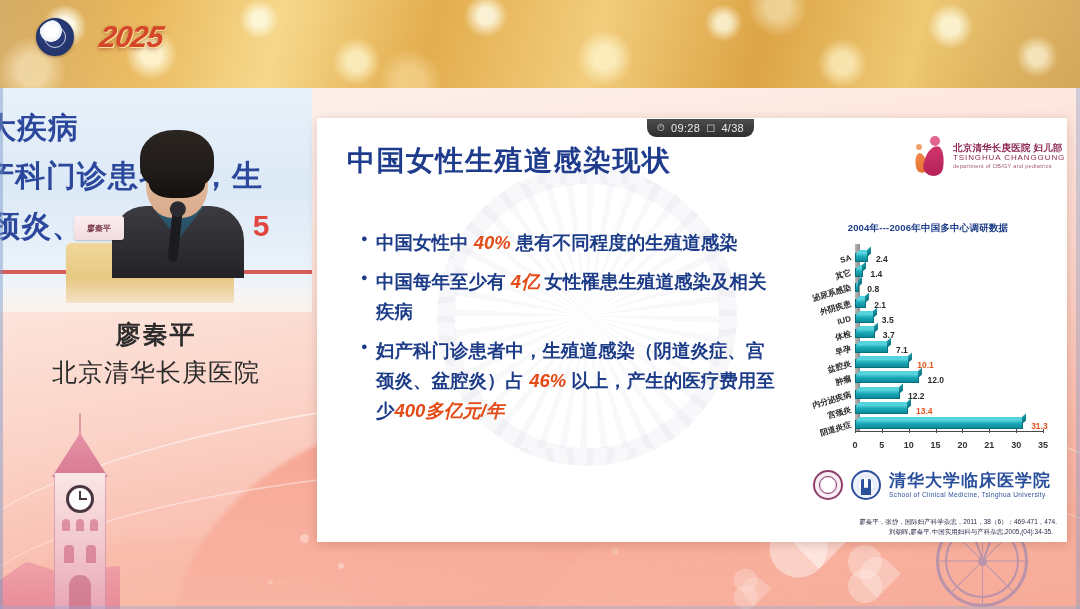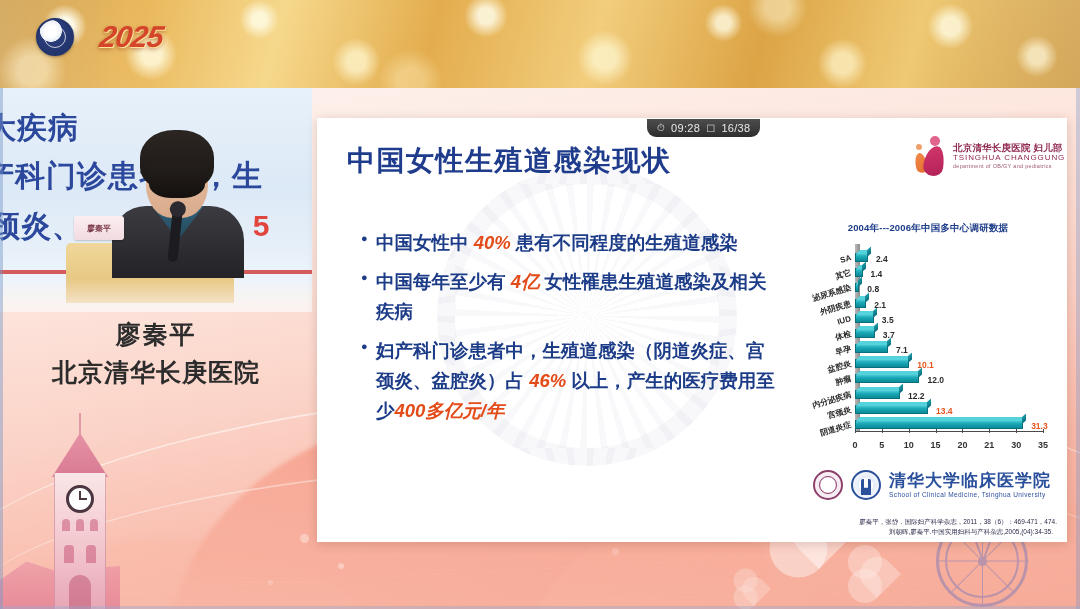--- a/index.html
+++ b/index.html
@@ -235,21 +235,21 @@
     position:absolute; left:0; bottom:0; width:100%; height:34px;
     background:linear-gradient(180deg, rgba(253,242,236,.0), rgba(253,242,236,.95));
   }
 
   
   .caption-block {
     position:absolute; left:0; top:318px; width:312px; text-align:center;
     color:#2c2c2c;
   }
   .cap-name { font-size:25px; font-weight:bold; letter-spacing:2px; }
-  .cap-org  { font-size:25px; font-weight:bold; letter-spacing:1px; margin-top:5px; }
+  .cap-org  { font-size:25px; font-weight:normal; letter-spacing:1px; margin-top:5px; }
 
   
   .slide {
     position:absolute; left:317px; top:118px; width:750px; height:424px;
     background:#ffffff; overflow:hidden;
     box-shadow:0 2px 10px rgba(90,40,30,.2);
   }
   .slide-watermark {
     position:absolute; left:120px; top:48px; width:300px; height:300px;
     border-radius:50%;
@@ -505,21 +505,21 @@
     <div class="cap-org">北京清华长庚医院</div>
   </div>
 
   <div class="slide">
     <div class="slide-watermark"></div>
 
     <div class="time-badge">
       <span class="tb-ic">⏱</span>
       <span>09:28</span>
       <span class="tb-ic">☐</span>
-      <span>16/38</span>
+      <span>4/38</span>
     </div>
 
     <div class="slide-title">中国女性生殖道感染现状</div>
 
     <div class="slide-logo">
       <div class="logo-mark">
         <div class="dot-a"></div>
         <div class="dot-b"></div>
         <div class="petal-sm"></div>
         <div class="petal-big"></div>
@@ -605,21 +605,21 @@
                 </div>
               </div>
               <div class="row" style="top: 136.5px; height: 15.1667px;">
                 <span class="cat-lbl">内分泌疾病</span>
                 <div class="bar" style="width: 45px;">
                   <span class="val-lbl">12.2</span>
                 </div>
               </div>
               <div class="row" style="top: 151.667px; height: 15.1667px;">
                 <span class="cat-lbl">宫颈炎</span>
-                <div class="bar" style="width: 73px;">
+                <div class="bar" style="width: 53px;">
                   <span class="val-lbl accent">13.4</span>
                 </div>
               </div>
               <div class="row" style="top: 166.833px; height: 15.1667px;">
                 <span class="cat-lbl">阴道炎症</span>
                 <div class="bar" style="width: 168.126px;">
                   <span class="val-lbl accent">31.3</span>
                 </div>
               </div>
             </div>

